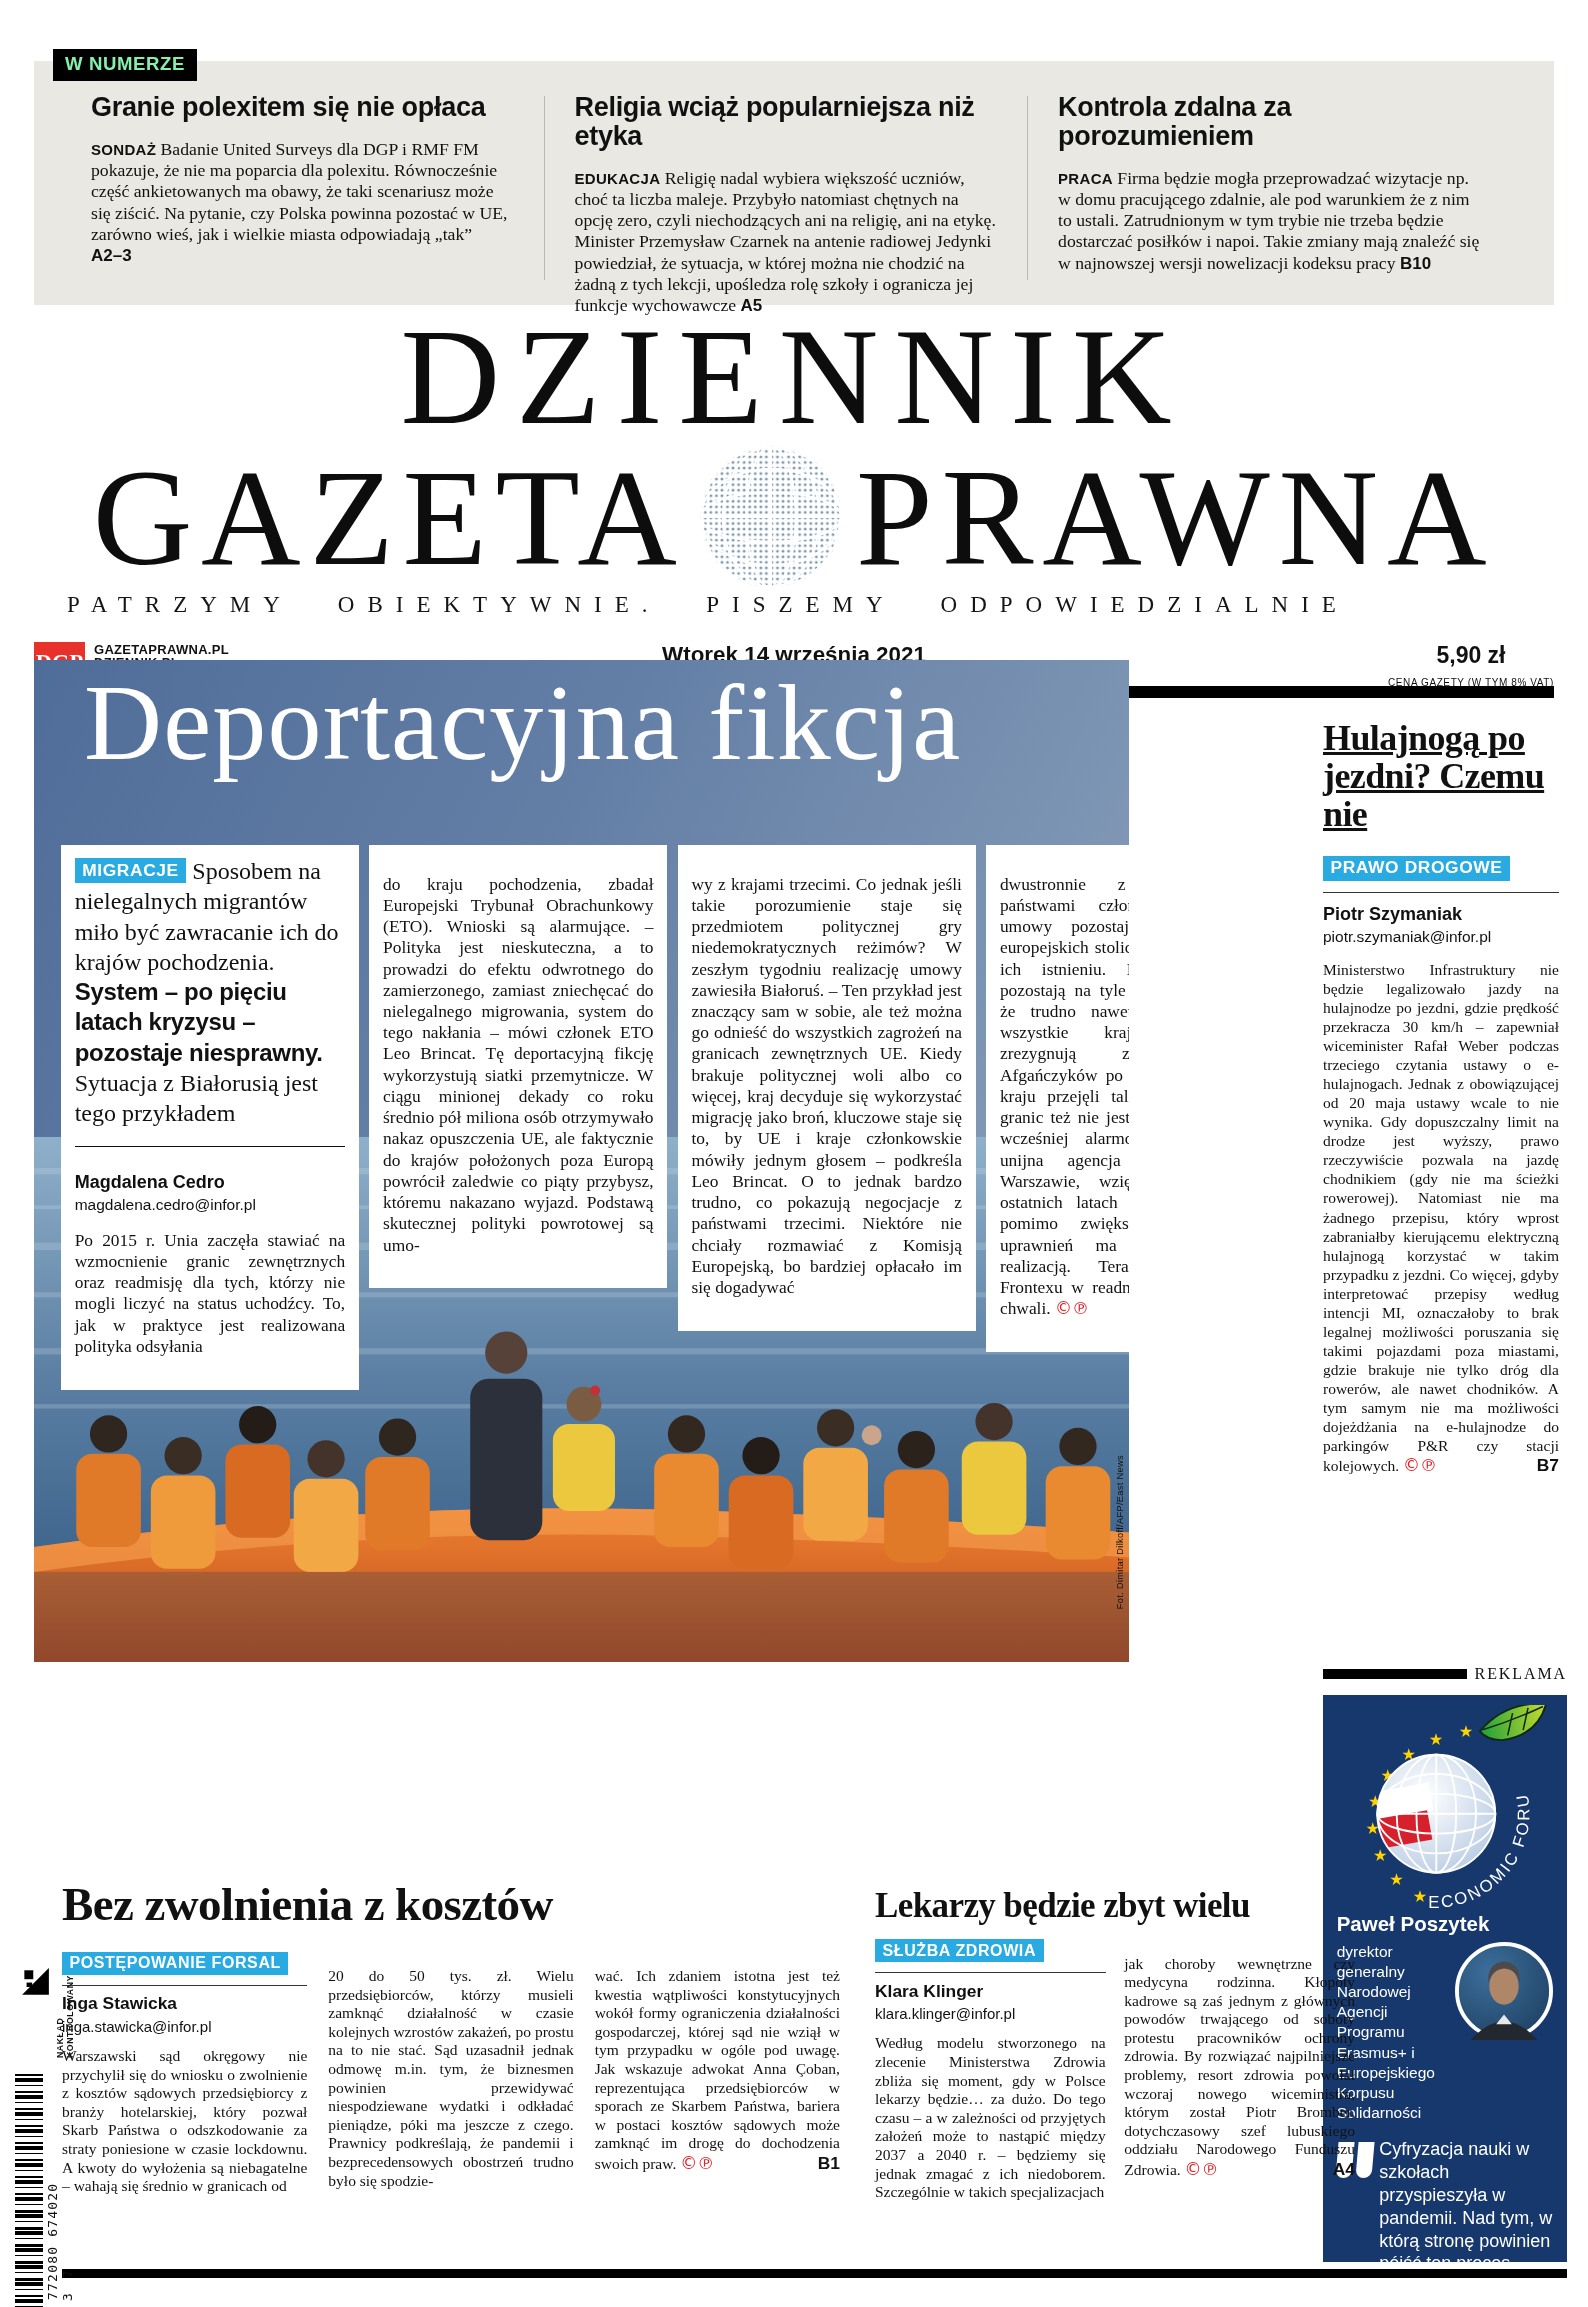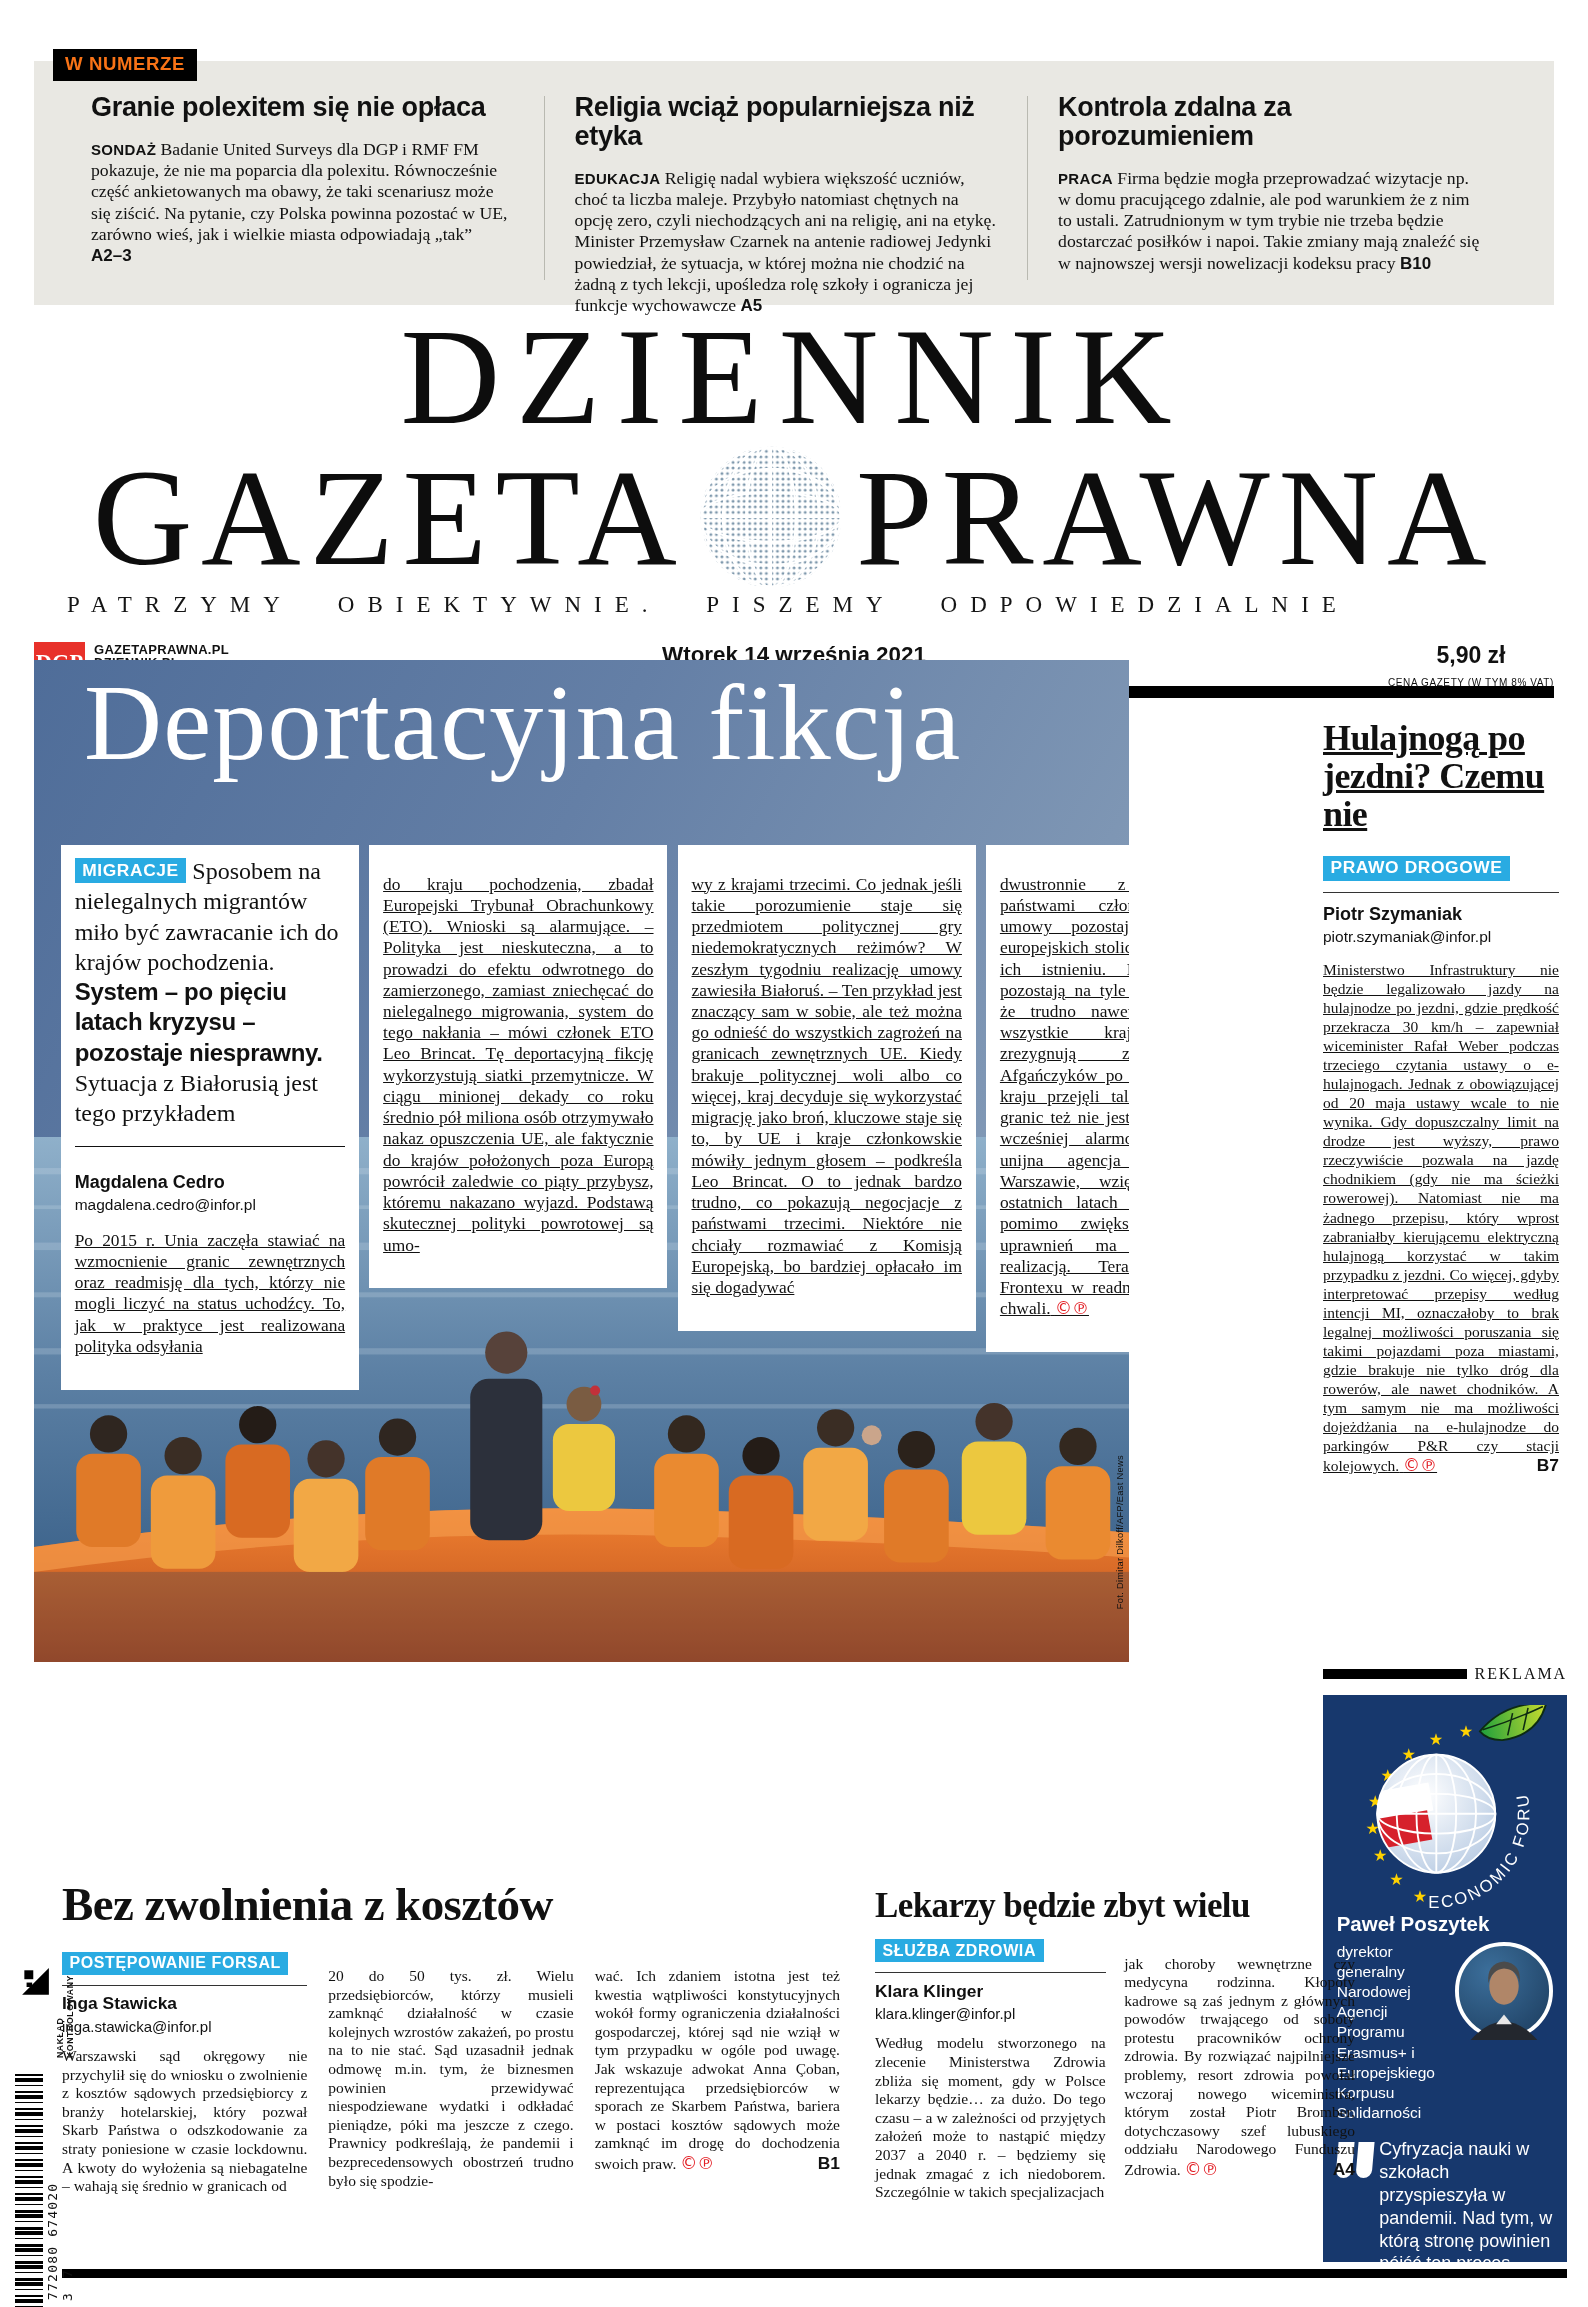--- a/index.html
+++ b/index.html
@@ -1,20 +1,20 @@
 <!DOCTYPE html>
 <html lang="pl" style="font-size:10px"><head>
 <meta charset="utf-8">
 <style>
   html,body{margin:0;padding:0;background:#fff;}
   body{width:1588px;height:2307px;position:relative;font-family:"Liberation Sans",sans-serif;color:#111;overflow:hidden;}
   .abs{position:absolute;}
   
   #teasers{left:34px;top:61px;width:1520px;height:244px;background:#e9e8e3;}
-  #wn-badge{position:absolute;left:18.6px;top:-12.4px;background:#000;color:#f97316;font:700 18.6px/1 "Liberation Sans",sans-serif;padding:6.8px 12.4px;letter-spacing:0.6px;}
+  #wn-badge{position:absolute;left:18.6px;top:-12.4px;background:#000;color:#86efac;font:700 18.6px/1 "Liberation Sans",sans-serif;padding:6.8px 12.4px;letter-spacing:0.6px;}
   .t-row{display:flex;height:100%;padding:32px 43px 16px 57px;box-sizing:border-box;}
   .teaser{flex:1;padding:0 30px;}
   .teaser:first-child{padding-left:0;}
   .tsep{width:0.6px;background:#b9b9b1;margin:2.5px 0 8.7px;}
   .teaser h3{font:700 27px/1.06 "Liberation Sans",sans-serif;margin:0 0 17.4px;letter-spacing:-0.3px;}
   .teaser p{font:400 17.7px/1.2 "Liberation Serif",serif;margin:0;}
   .ttag{font:700 15px "Liberation Sans",sans-serif;letter-spacing:0.3px;}
   .tref{font:700 17px "Liberation Sans",sans-serif;white-space:nowrap;}
   
   #masthead{left:0;top:314px;width:1588px;text-align:center;color:#0d0d0d;}
@@ -32,21 +32,21 @@
   .price-info{position:absolute;right:0;top:0;text-align:center;}
   .price{font:700 23px "Liberation Sans",sans-serif;}
   .pnote{margin-top:8px;font:400 10px "Liberation Sans",sans-serif;letter-spacing:0.6px;}
   #blackbar{left:34px;top:686px;width:1520px;height:12.4px;background:#000;}
   
   #hero{left:34px;top:660px;width:1095px;height:1002px;background:linear-gradient(118deg,#4f6d99 0%,#647fa6 38%,#7e96b4 72%,#94aabf 100%);overflow:hidden;}
   #hero-title{position:absolute;left:50px;top:8.7px;margin:0;font:400 108px/1 "Liberation Serif",serif;color:#fff;letter-spacing:1.2px;z-index:2;}
   #photo{position:absolute;left:0;bottom:0;width:1277px;height:525px;z-index:0;}
   #hero-cols{position:absolute;left:27px;top:185px;width:1223px;display:flex;gap:10.6px;align-items:flex-start;z-index:1;}
   .hcol{background:#fff;padding:11.2px 13.7px 15px;box-sizing:border-box;flex:1;}
-  .hbody{font:400 17.4px/1.22 "Liberation Serif",serif;text-align:justify;text-decoration:underline;}
+  .hbody{font:400 17.4px/1.22 "Liberation Serif",serif;text-align:justify;}
   .kicker{display:inline-block;background:#29abe2;color:#fff;font:700 17.4px/1 "Liberation Sans",sans-serif;padding:3.7px 7.5px;letter-spacing:0.6px;vertical-align:3.7px;}
   .lead{font:400 24px/1.26 "Liberation Serif",serif;}
   .lead-bold{font:700 24px/1.26 "Liberation Sans",sans-serif;letter-spacing:-0.3px;}
   .byline{margin-top:17.4px;border-top:1.2px solid #111;padding-top:25px;text-align:left;}
   .by-name{font:700 18px "Liberation Sans",sans-serif;}
   .by-mail{font:400 15.5px "Liberation Sans",sans-serif;margin-top:3.1px;}
   .colstart{margin-top:16px;}
   .pp{color:#e31e24;font-family:"DejaVu Sans",sans-serif;font-size:17px;}
   .pref{font:700 17.4px "Liberation Sans",sans-serif;float:right;}
   #photo-credit{position:absolute;right:3.7px;top:795px;z-index:2;writing-mode:vertical-rl;transform:rotate(180deg);font:400 9.3px "Liberation Sans",sans-serif;color:#101010;letter-spacing:0.3px;}

